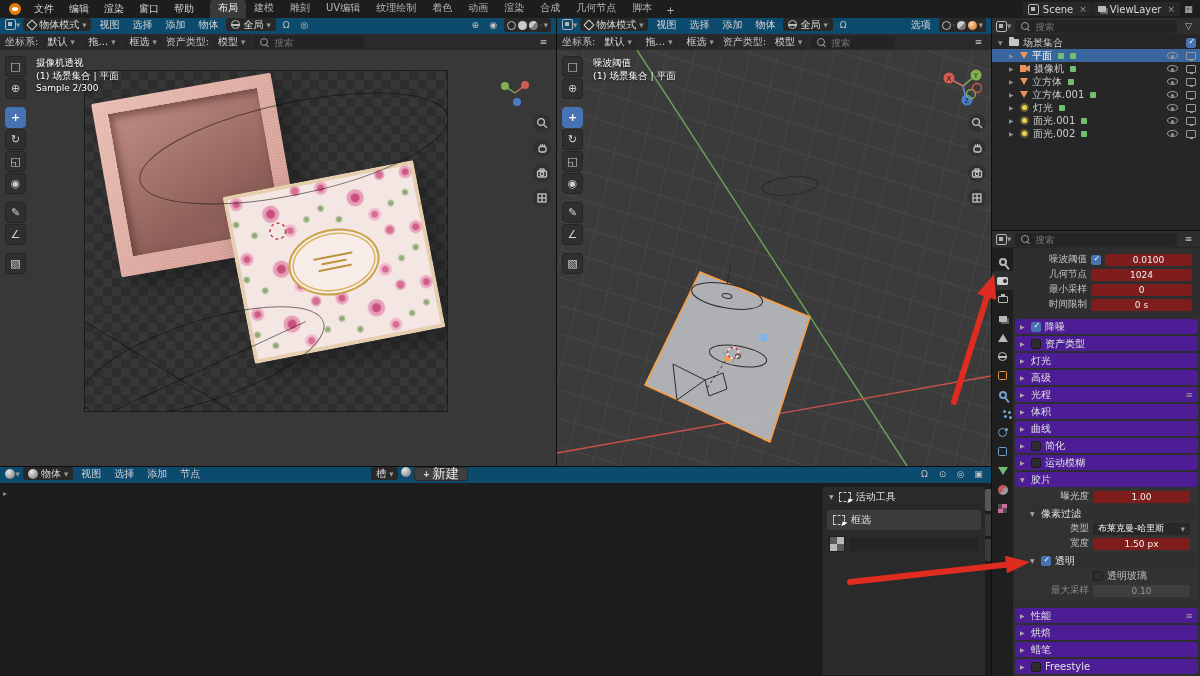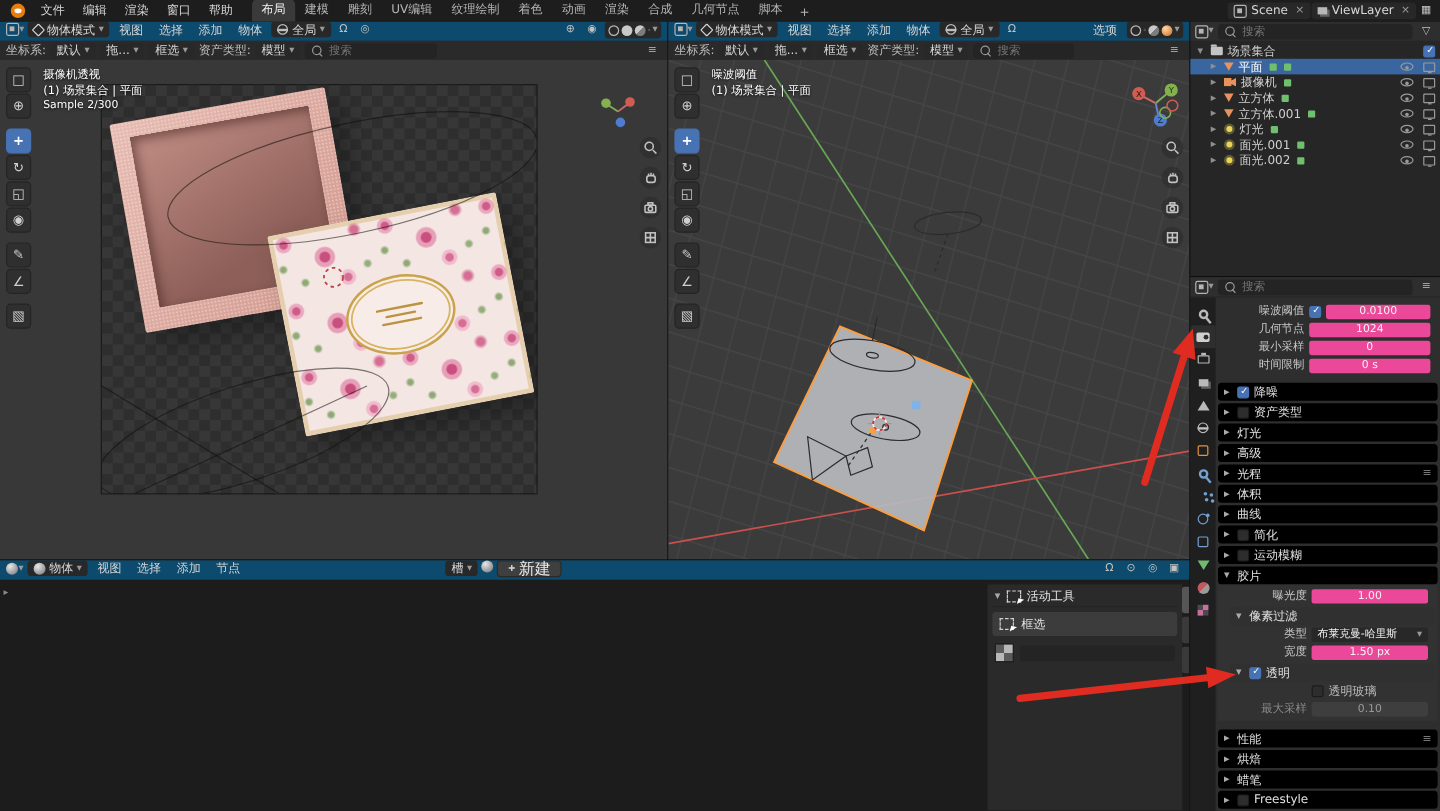--- a/index.html
+++ b/index.html
@@ -121,24 +121,24 @@
 
 #props{position:absolute;left:992px;top:231px;width:208px;height:445px;background:#2e2e2e}
 .pr-hdr{height:17px;background:#2e2e2e;display:flex;align-items:center;gap:4px;padding:0 4px;border-bottom:1px solid #262626}
 .pr-tabs{position:absolute;left:0;top:17px;bottom:0;width:21px;background:#1f1f1f;display:flex;flex-direction:column;align-items:stretch;padding-top:4px;gap:0}
 .pt{height:19px;display:flex;align-items:center;justify-content:center}
 .pt.active{background:#2e2e2e;border-radius:3px 0 0 3px}
 .pr-content{position:absolute;left:21px;top:17px;right:0;bottom:0;overflow:hidden;padding-top:4px}
 .prow{display:flex;align-items:center;gap:4px;padding:0 8px 0 0;height:15px}
 .plabel{width:74px;text-align:right;color:#c6c6c6;flex:none;white-space:nowrap;font-size:9.5px}
 .plabel.dim{color:#8a8a8a}
-.pfield{flex:1;height:12px;background:#ec4899;border-radius:2px;color:#f2f2f2;display:flex;align-items:center;justify-content:center;font-size:9px}
+.pfield{flex:1;height:12px;background:#7f1d1d;border-radius:2px;color:#f2f2f2;display:flex;align-items:center;justify-content:center;font-size:9px}
 .pfield.disabled{background:#3e3e3e;color:#9a9a9a}
 .pfield.ddf{background:#282828;justify-content:space-between;padding:0 5px}
-.phead{display:flex;align-items:center;gap:4px;height:15px;margin:2px 2px 0 2px;padding:0 5px;background:#000000;border-radius:3px;color:#e0e0e0;white-space:nowrap}
+.phead{display:flex;align-items:center;gap:4px;height:15px;margin:2px 2px 0 2px;padding:0 5px;background:#4c1d95;border-radius:3px;color:#e0e0e0;white-space:nowrap}
 .phead .tri{font-size:6px;color:#aaa;width:7px;flex:none}
 .phead .rmenu{margin-left:auto;color:#9a9a9a;font-size:9px}
 .pbody{background:#323232;margin:0 2px;border-radius:0 0 3px 3px;padding:2px 0 3px 0}
 .phead.sub{margin-left:10px;background:#303030}
 .pgap{height:5px}
 .s-sqo{width:9px;height:9px;border:1.5px solid currentColor;border-radius:1.5px}
 .s-cone{width:0;height:0;border-left:5px solid transparent;border-right:5px solid transparent;border-bottom:8px solid currentColor}
 .s-trid{width:0;height:0;border-left:5px solid transparent;border-right:5px solid transparent;border-top:8px solid currentColor}
 .s-cam{width:11px;height:8px;background:currentColor;border-radius:1.5px;position:relative}
 .s-cam::after{content:"";position:absolute;right:1.5px;top:2px;width:4px;height:4px;border-radius:50%;background:#2c2c2c}

